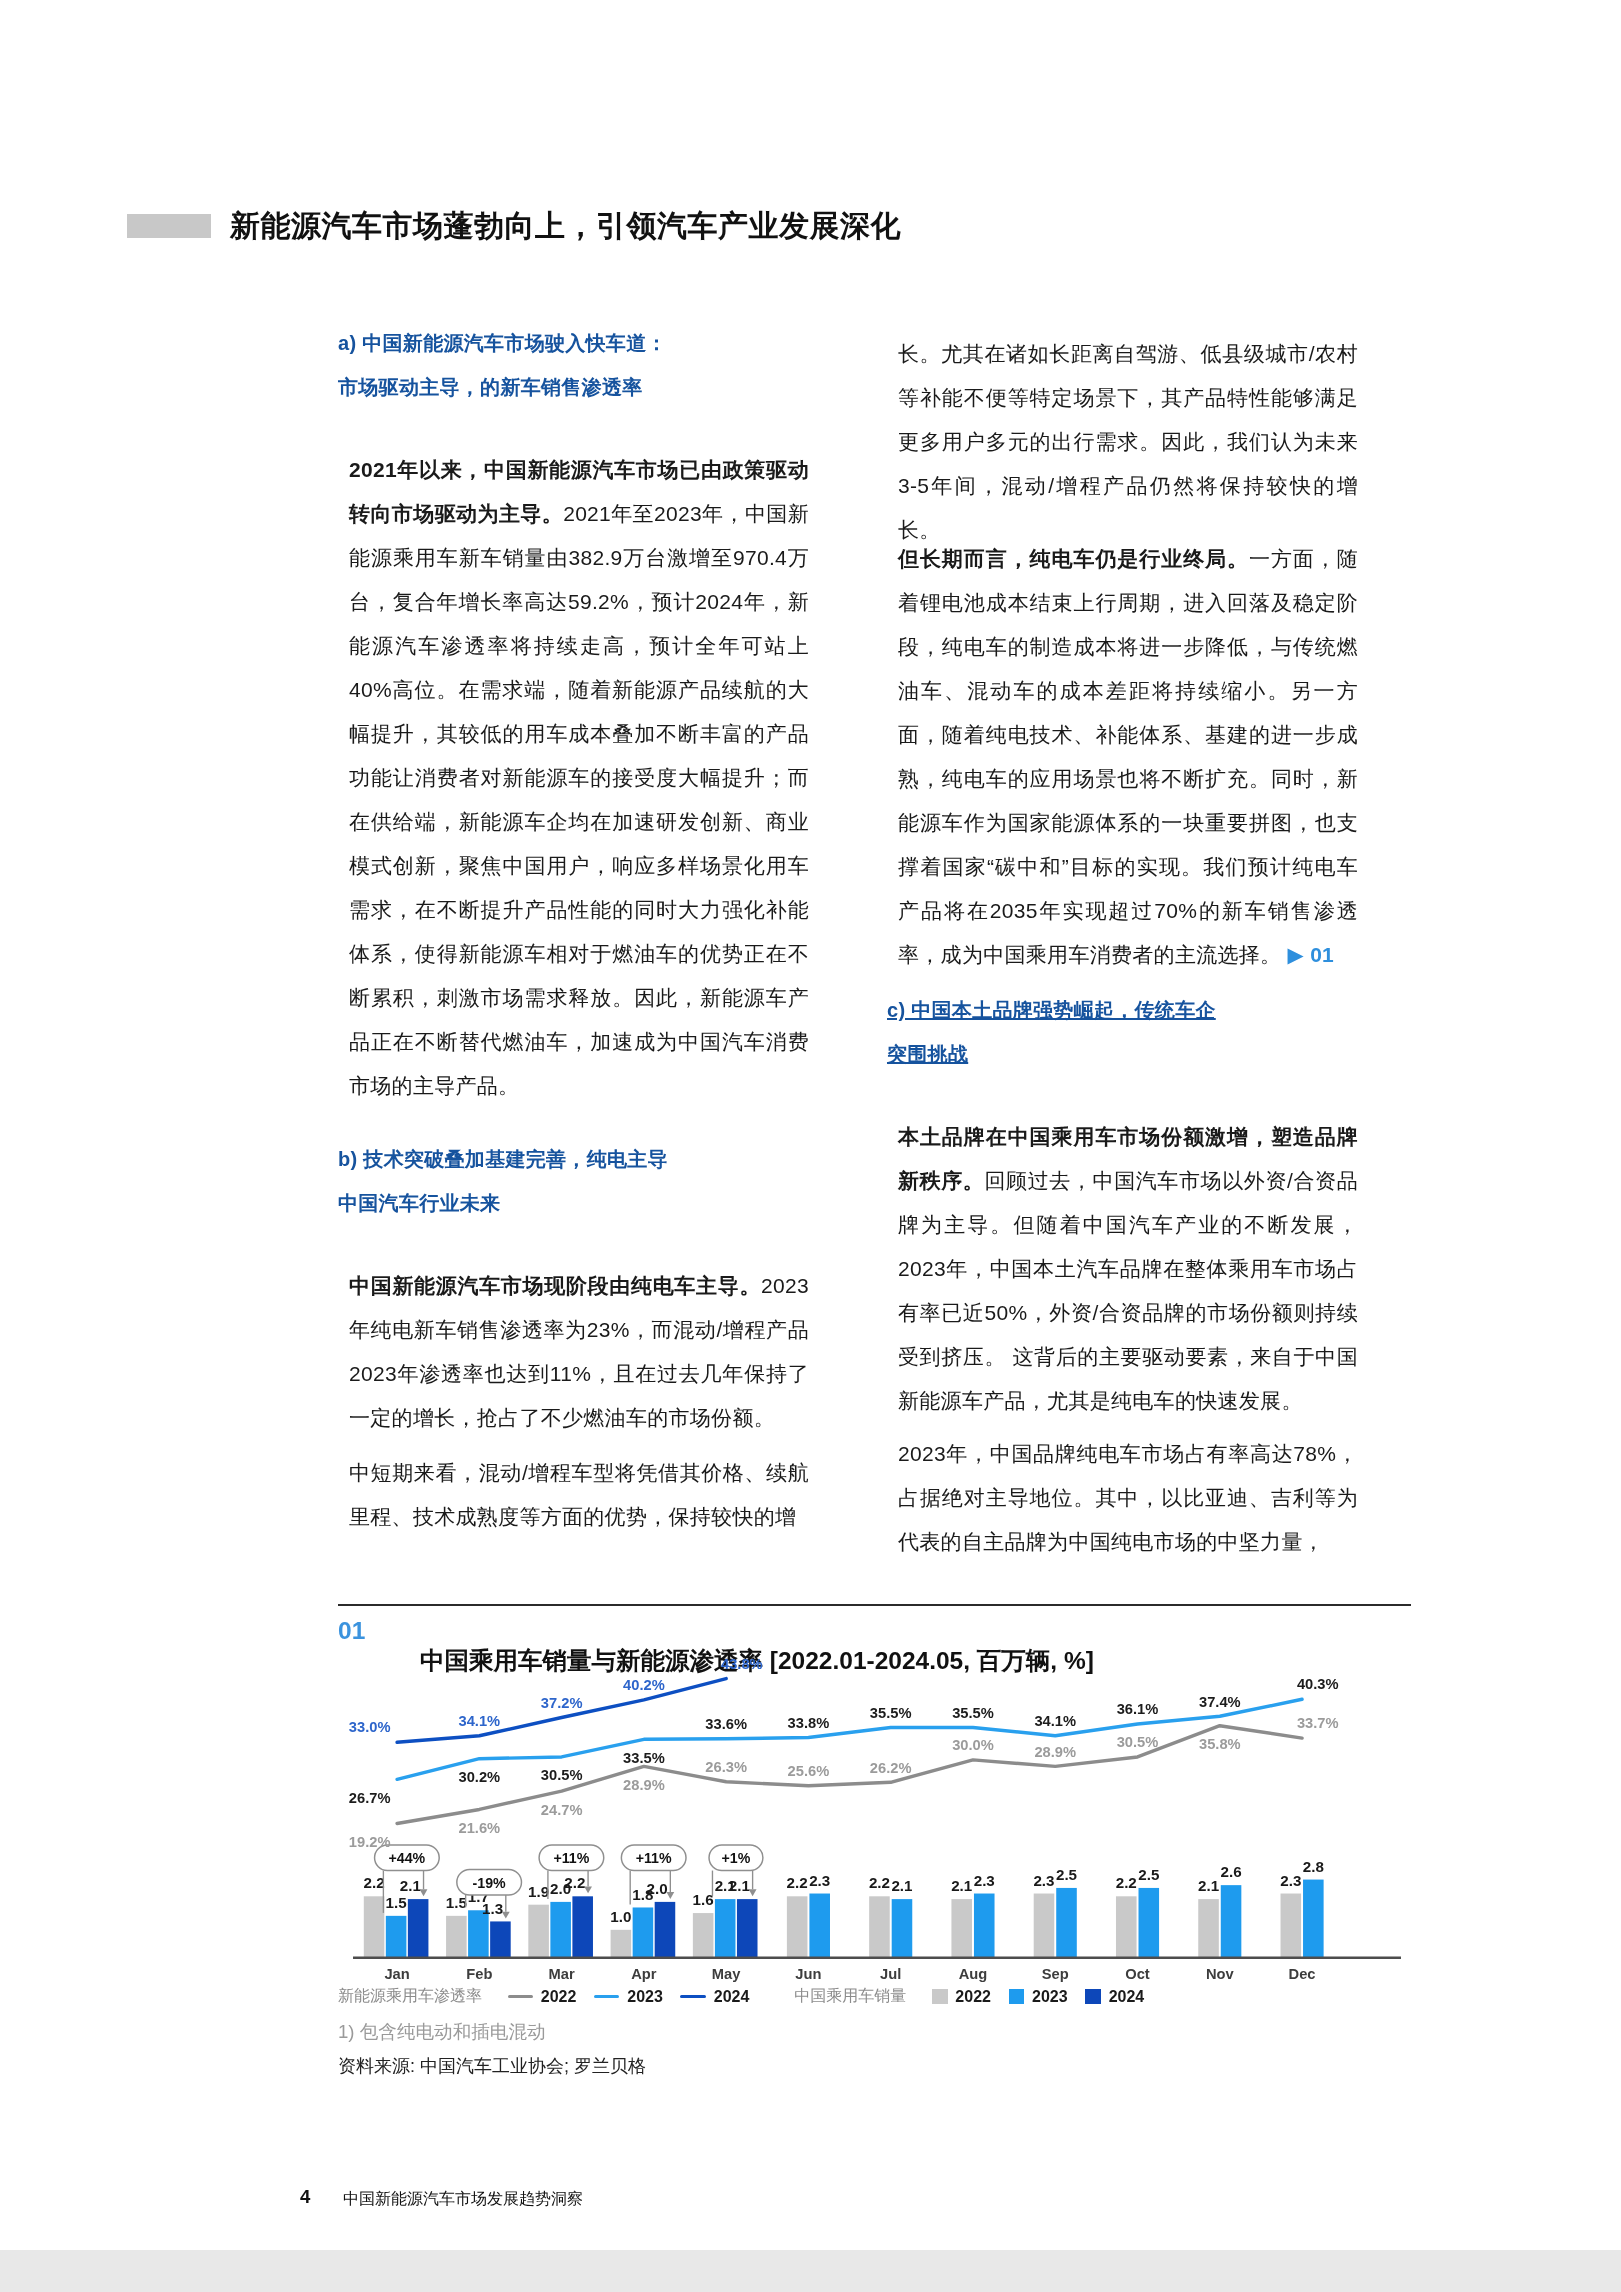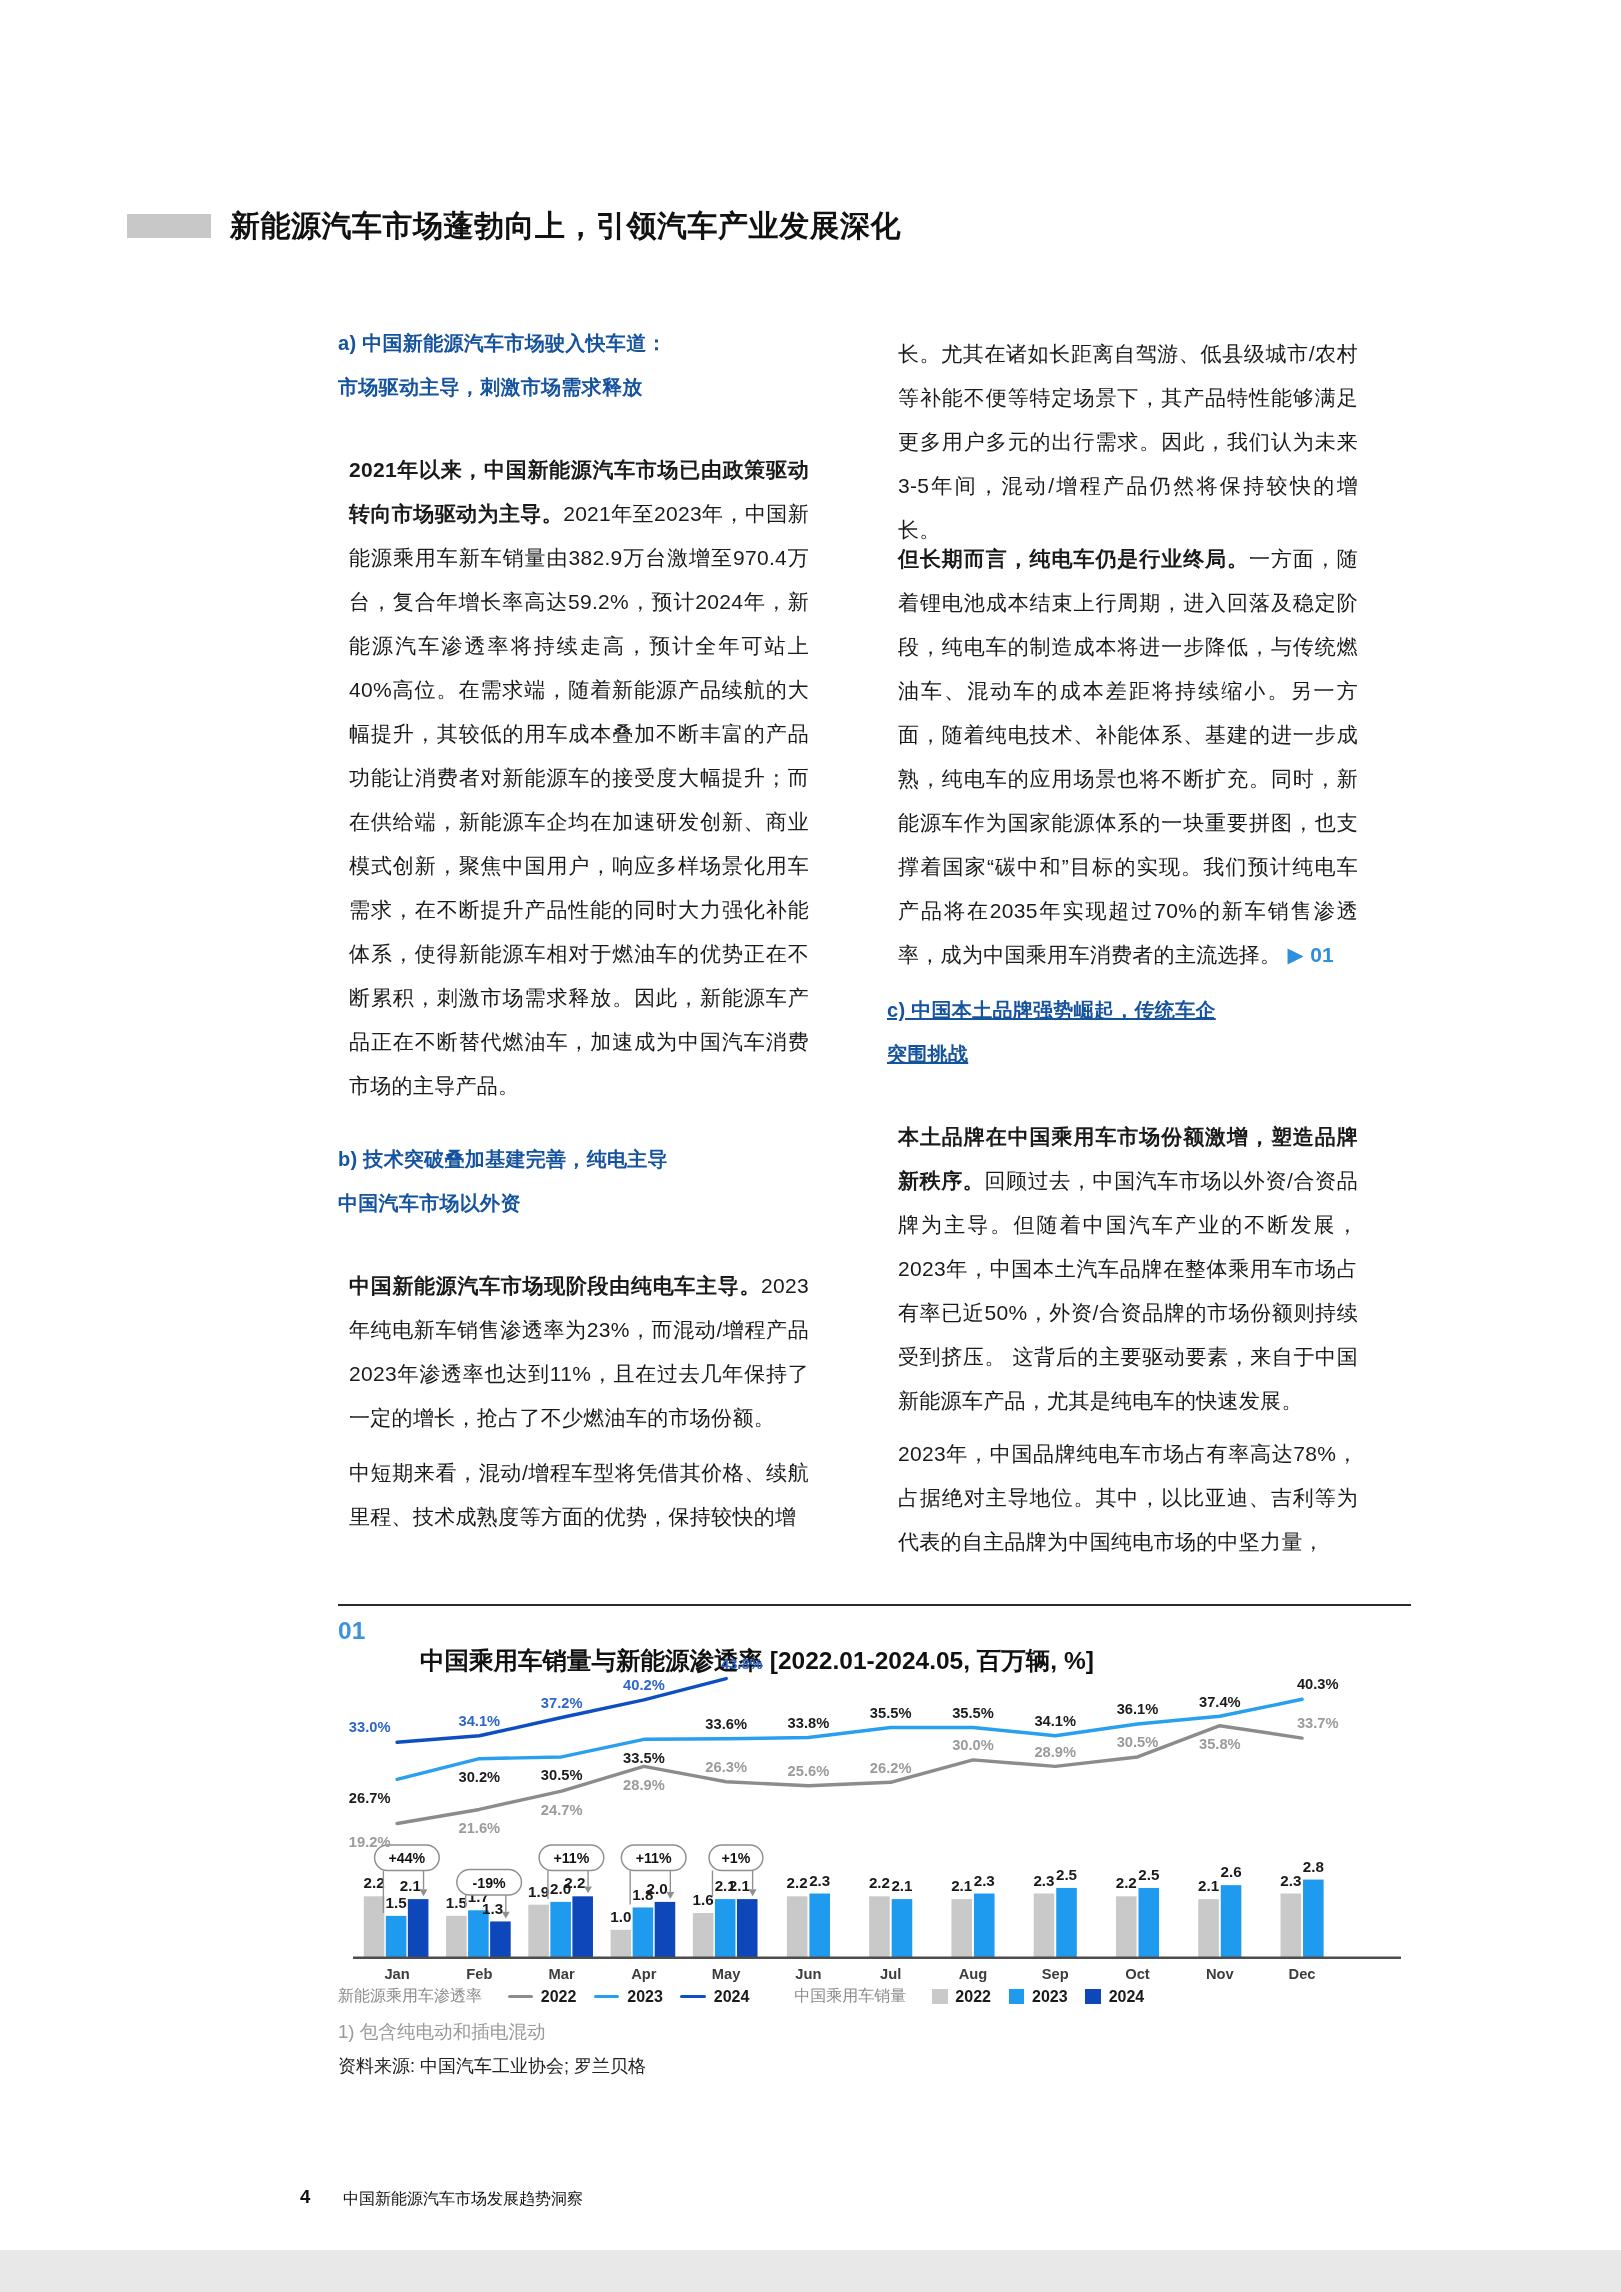--- a/index.html
+++ b/index.html
@@ -36,30 +36,30 @@
 </head>
 <body>
 
 <div class="page">
 
   <div class="header-bar"></div>
   <div class="page-title">新能源汽车市场蓬勃向上，引领汽车产业发展深化</div>
 
   <div class="sec-heading" style="left:338px;top:321px;">
     <div>a) 中国新能源汽车市场驶入快车道：</div>
-    <div>市场驱动主导，刺激市场需求释放</div>
+    <div>市场驱动主导，的新车销售渗透率</div>
   </div>
 
   <div class="col-block" style="left:338px;top:437px;">
     <p><span class="lead">2021年以来，中国新能源汽车市场已由政策驱动转向市场驱动为主导。</span><span>2021年至2023年，中国新能源乘用车新车销量由382.9万台激增至970.4万台，复合年增长率高达59.2%，预计2024年，新能源汽车渗透率将持续走高，预计全年可站上40%高位。在需求端，随着新能源产品续航的大幅提升，其较低的用车成本叠加不断丰富的产品功能让消费者对新能源车的接受度大幅提升；而在供给端，新能源车企均在加速研发创新、商业模式创新，聚焦中国用户，响应多样场景化用车需求，在不断提升产品性能的同时大力强化补能体系，使得新能源车相对于燃油车的优势正在不断累积，刺激市场需求释放。因此，新能源车产品正在不断替代燃油车，加速成为中国汽车消费市场的主导产品。</span></p>
   </div>
 
   <div class="sec-heading" style="left:338px;top:1137px;">
     <div>b) 技术突破叠加基建完善，纯电主导</div>
-    <div>中国汽车市场以外资</div>
+    <div>中国汽车行业未来</div>
   </div>
 
   <div class="col-block" style="left:338px;top:1253px;">
     <p><span class="lead">中国新能源汽车市场现阶段由纯电车主导。</span><span>2023年纯电新车销售渗透率为23%，而混动/增程产品2023年渗透率也达到11%，且在过去几年保持了一定的增长，抢占了不少燃油车的市场份额。</span></p>
     <p>中短期来看，混动/增程车型将凭借其价格、续航里程、技术成熟度等方面的优势，保持较快的增</p>
   </div>
 
   <div class="col-block" style="left:887px;top:321px;">
     <p>长。尤其在诸如长距离自驾游、低县级城市/农村等补能不便等特定场景下，其产品特性能够满足更多用户多元的出行需求。因此，我们认为未来3-5年间，混动/增程产品仍然将保持较快的增长。</p>
   </div>

